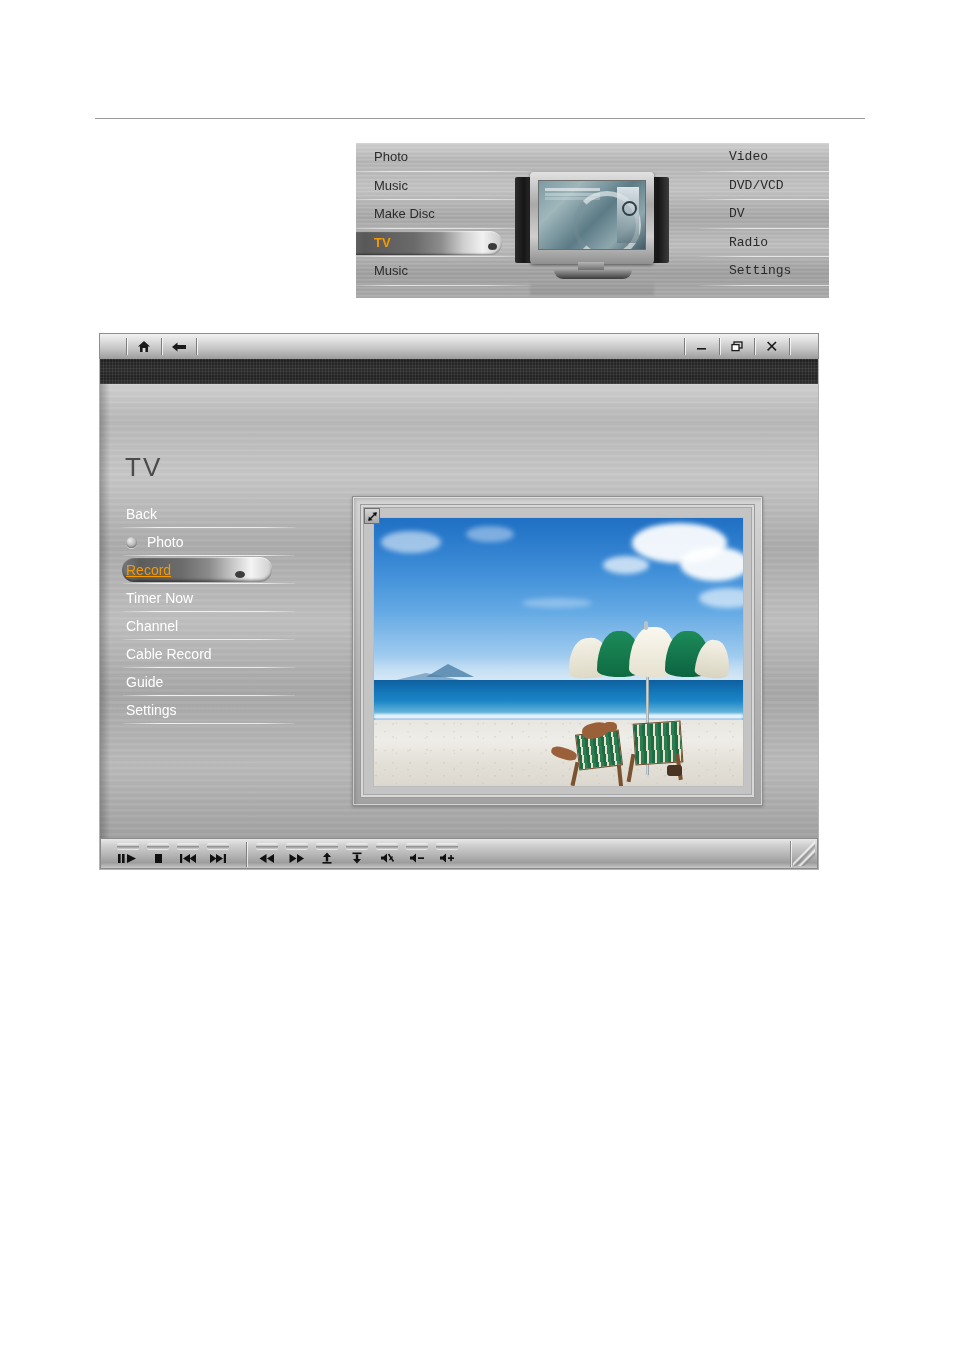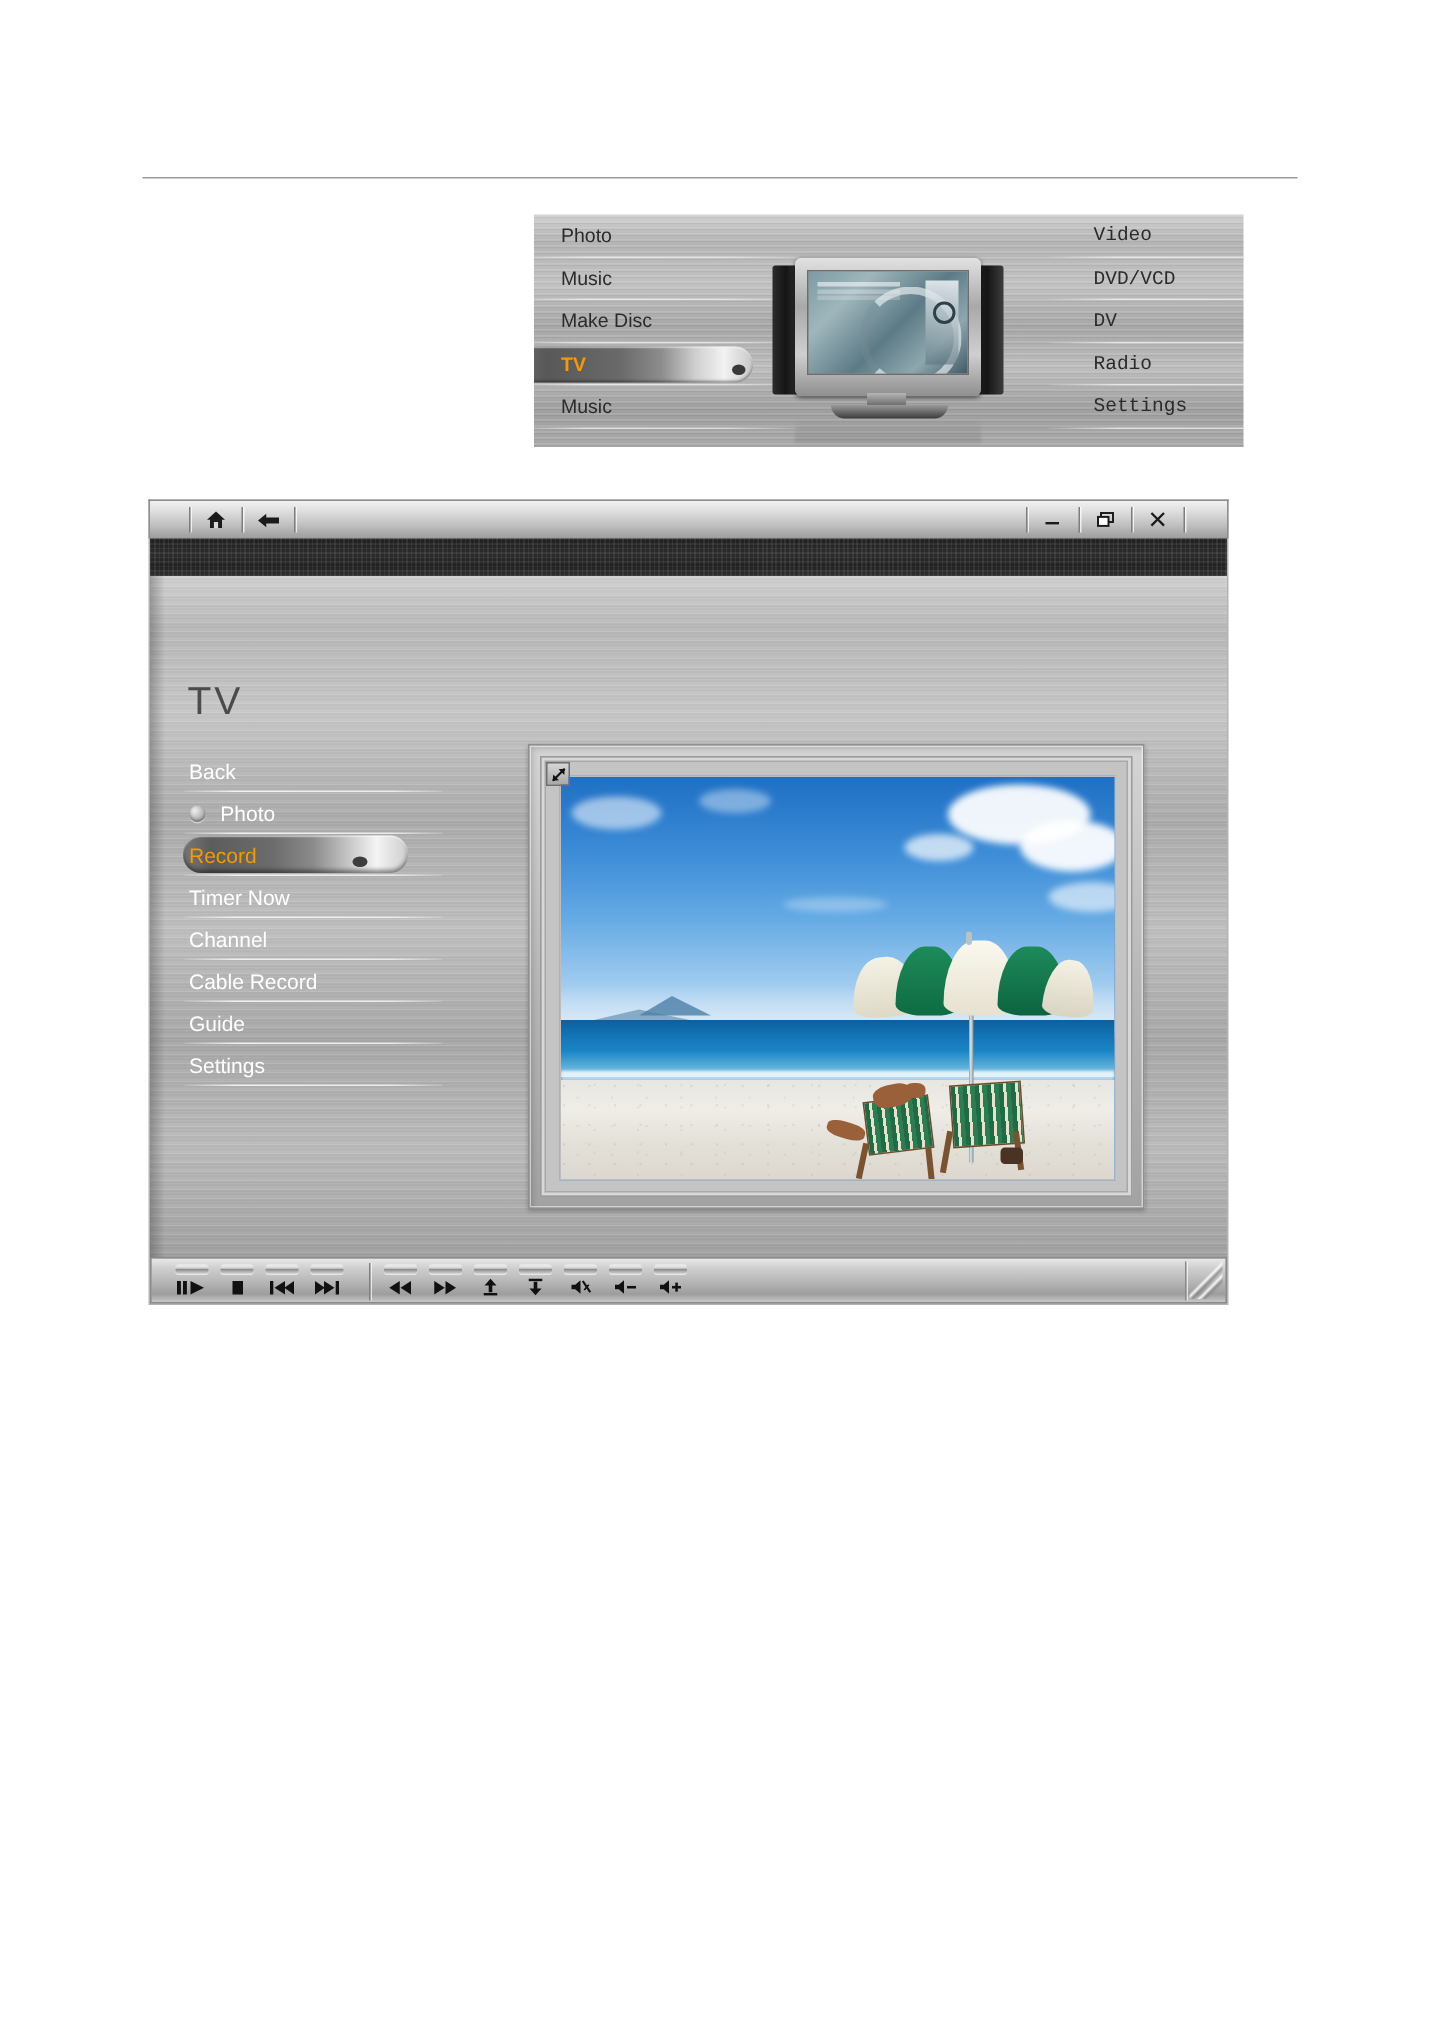--- a/index.html
+++ b/index.html
@@ -330,21 +330,21 @@
     z-index: 3;
     display: inline-block;
     width: 11px;
     height: 11px;
     border-radius: 50%;
     margin-right: 6px;
     vertical-align: -1px;
     background: radial-gradient(circle at 35% 32%, #efefef 0%, #c0c0c0 45%, #8f8f8f 100%);
     box-shadow: inset 0 -1px 2px rgba(0,0,0,0.35), 0 1px 0 rgba(255,255,255,0.5);
   }
-  .nav-item.selected { color: #f59a00; }
+  .nav-item.selected { color: #f59a00; text-decoration: underline; }
   .nav-item.selected .hl {
     position: absolute;
     left: -1px;
     top: 1px;
     width: 150px;
     height: 25px;
     border-radius: 12px;
     background: linear-gradient(90deg,
       #787878 0%, #5c5c5c 12%, #6c6c6c 40%, #8b8b8b 58%,
       #c8c8c8 74%, #f4f4f4 86%, #cdcdcd 100%);

